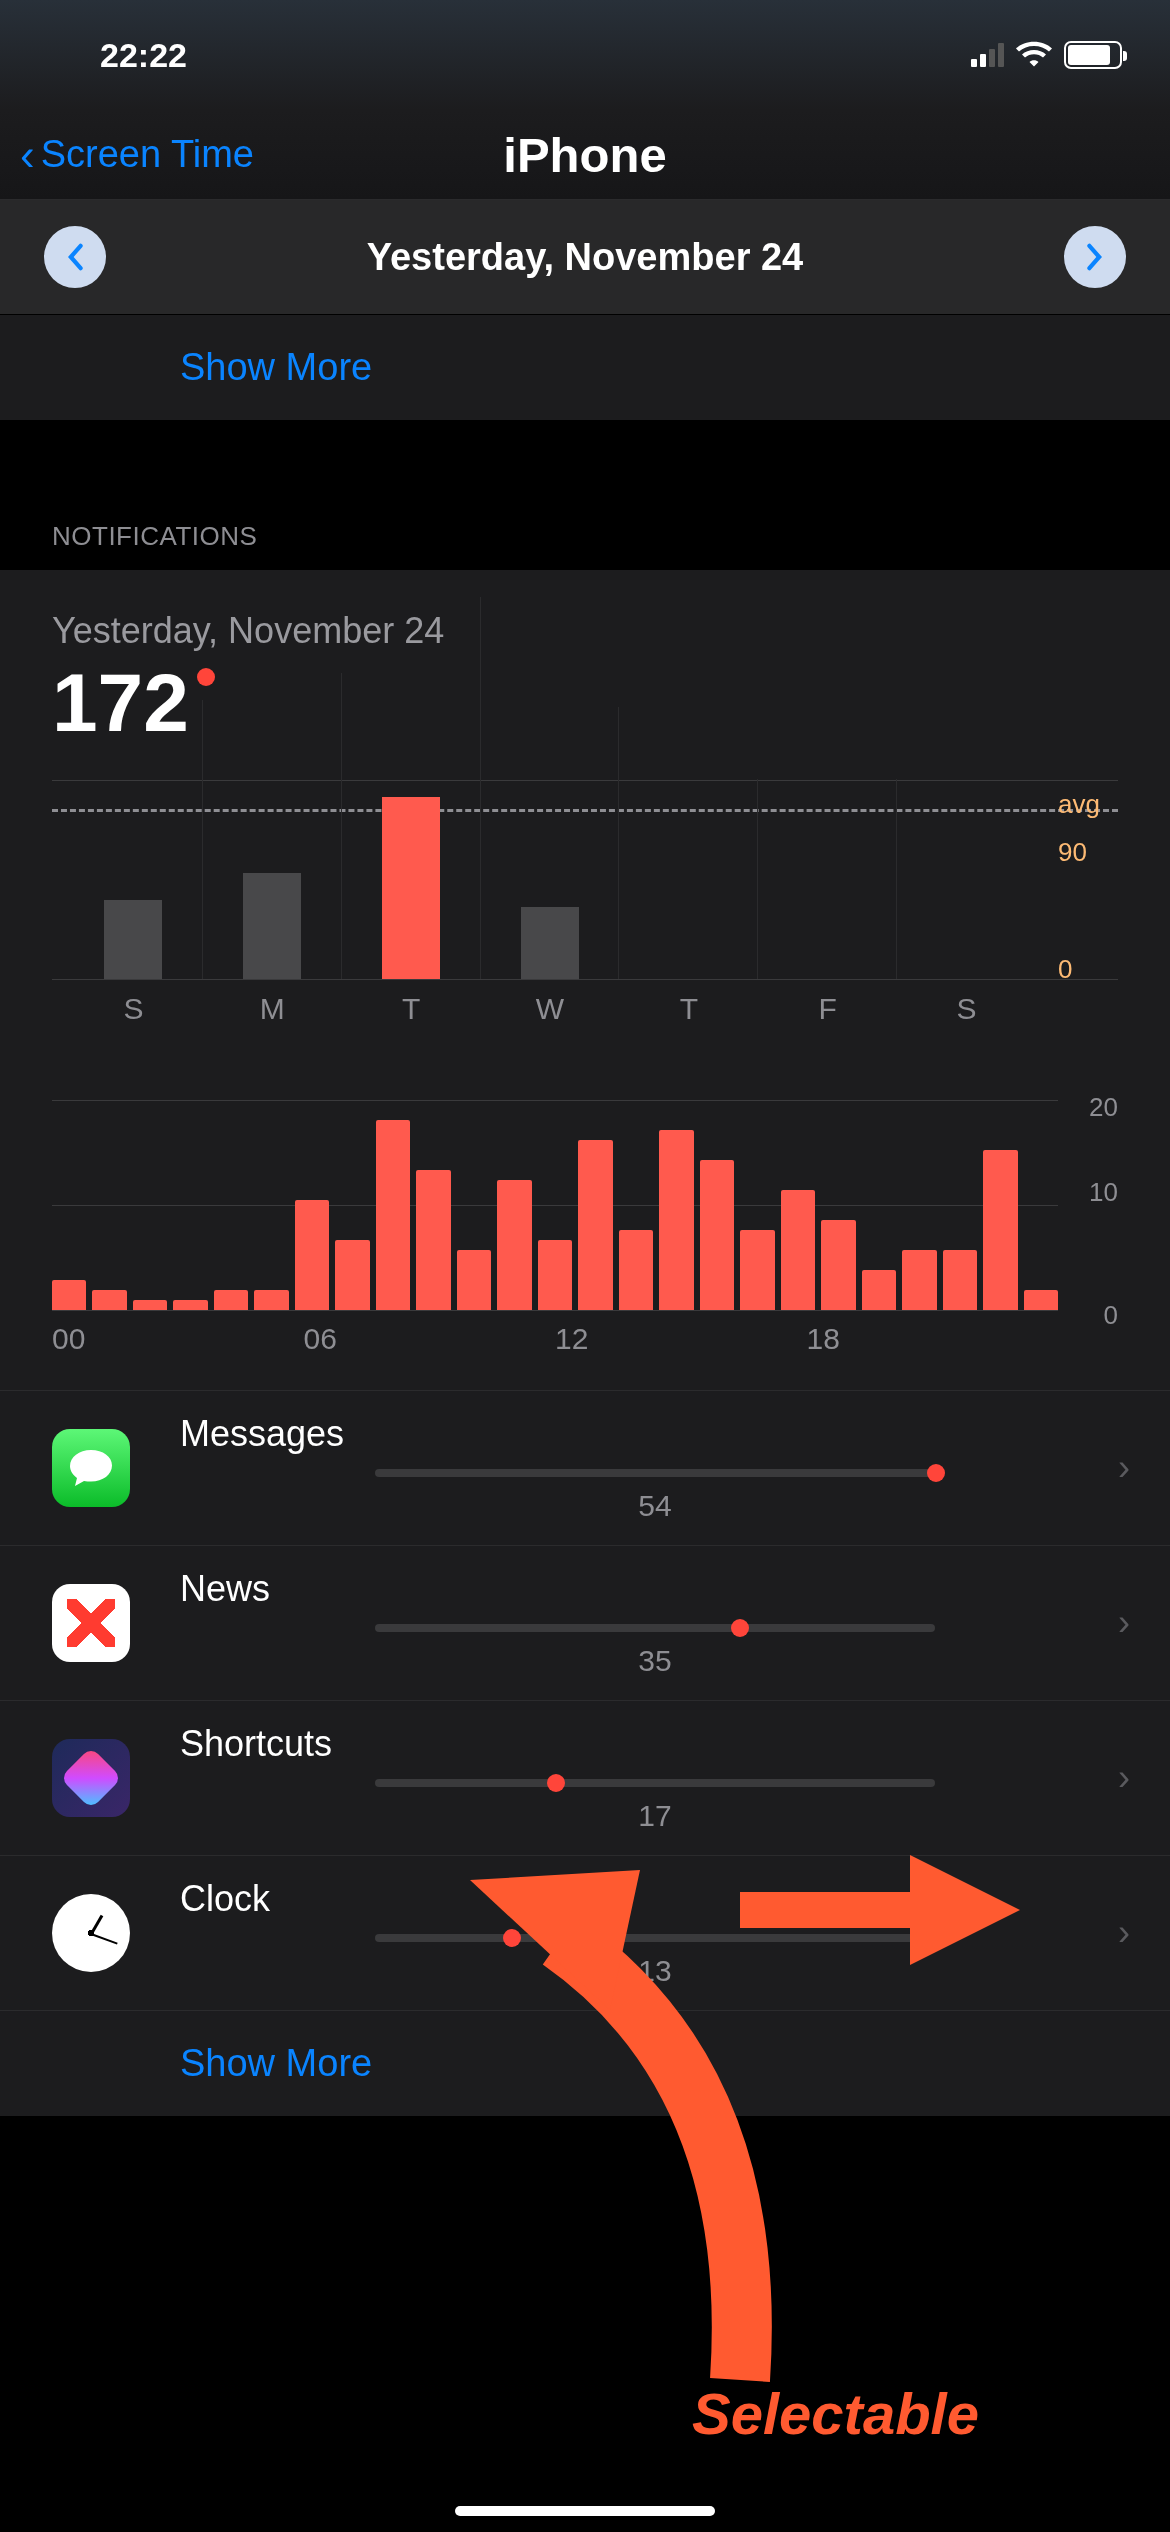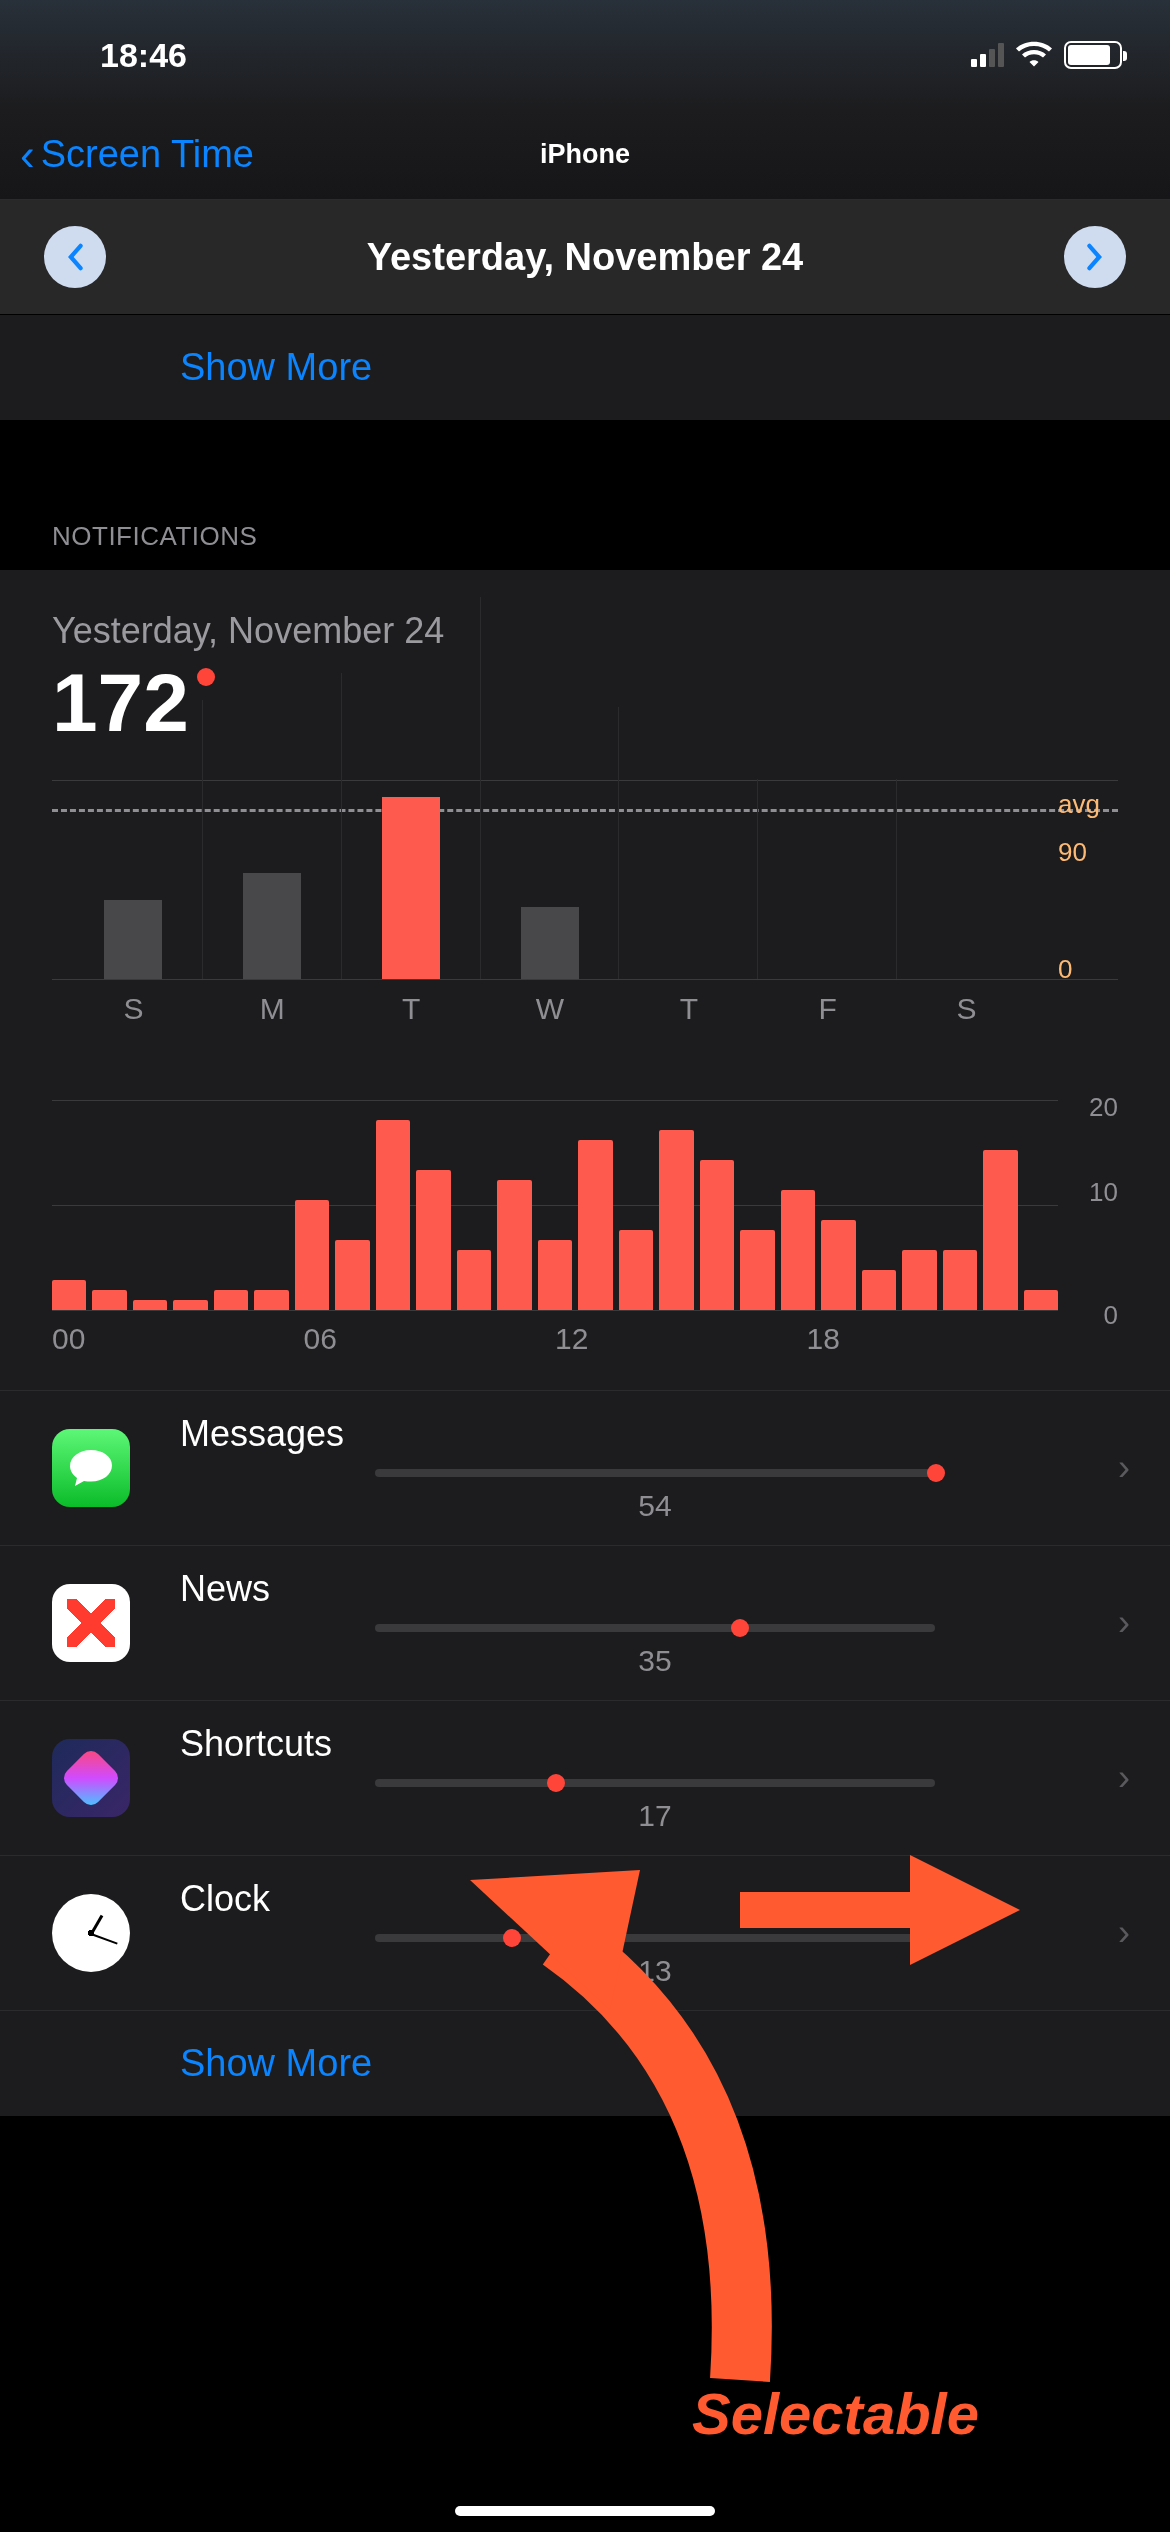--- a/index.html
+++ b/index.html
@@ -39,21 +39,21 @@
   .navbar {
     height: 90px;
     background: linear-gradient(180deg, #1c1c1e 0%, #161618 100%);
     display: flex;
     align-items: center;
     position: relative;
     border-bottom: 1px solid #2b2b2d;
   }
   .back-btn { position: absolute; left: 20px; display: flex; align-items: center; color: #0a84ff; font-size: 38px; gap: 6px; }
   .back-chevron { font-size: 44px; font-weight: 500; }
-  .nav-title { width: 100%; text-align: center; font-size: 27px; font-weight: 600; }
+  .nav-title { width: 100%; text-align: center; font-size: 49px; font-weight: 600; }
 
   
   .date-selector {
     height: 115px;
     background: #282829;
     display: flex;
     align-items: center;
     justify-content: space-between;
     padding: 0 44px;
     border-bottom: 1px solid #000;
@@ -206,21 +206,21 @@
     position:absolute; bottom:16px; left:50%; transform:translateX(-50%);
     width:260px; height:10px; background:#fff; border-radius:10px;
   }
 
   .bottom-black { position:absolute; bottom:0; left:0; right:0; height:180px; background:#000; }
 </style>
 </head>
 <body>
 
 <div class="status-bar">
-  <div class="status-time">18:46</div>
+  <div class="status-time">22:22</div>
   <div class="status-icons">
     <div class="cell-bars">
         <span></span>
         <span></span>
         <span></span>
         <span></span>
       </div>
     <div class="wifi-icon">
       <svg viewBox="0 0 24 18">
           <path d="M12 18l-3-3c1.5-1.5 4.5-1.5 6 0l-3 3zm-6-6l-2-2c4-4 12-4 16 0l-2 2c-3-3-9-3-12 0zm-4-4l-2-2c6-6 18-6 24 0l-2 2c-5-5-15-5-20 0z" fill="#fff"></path>

